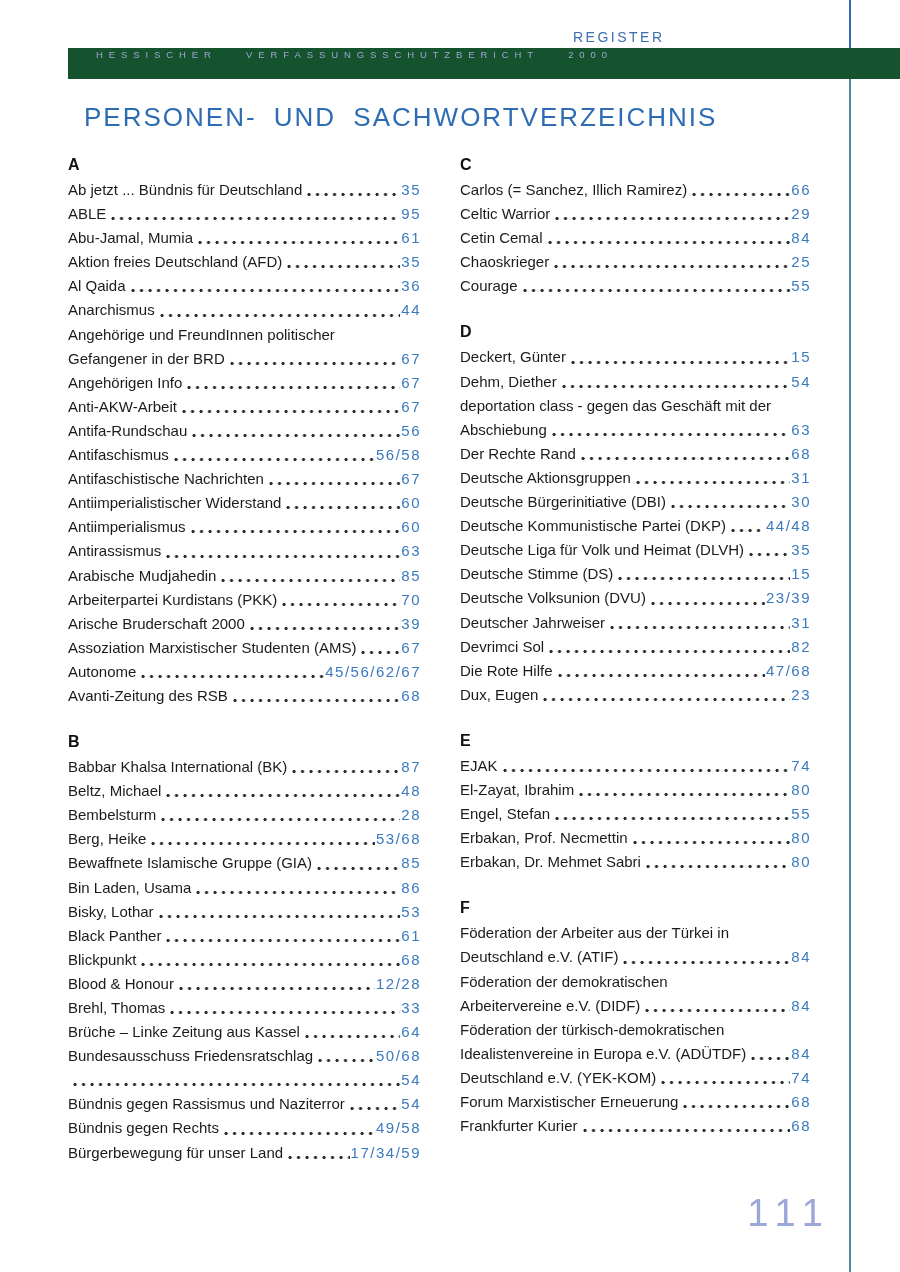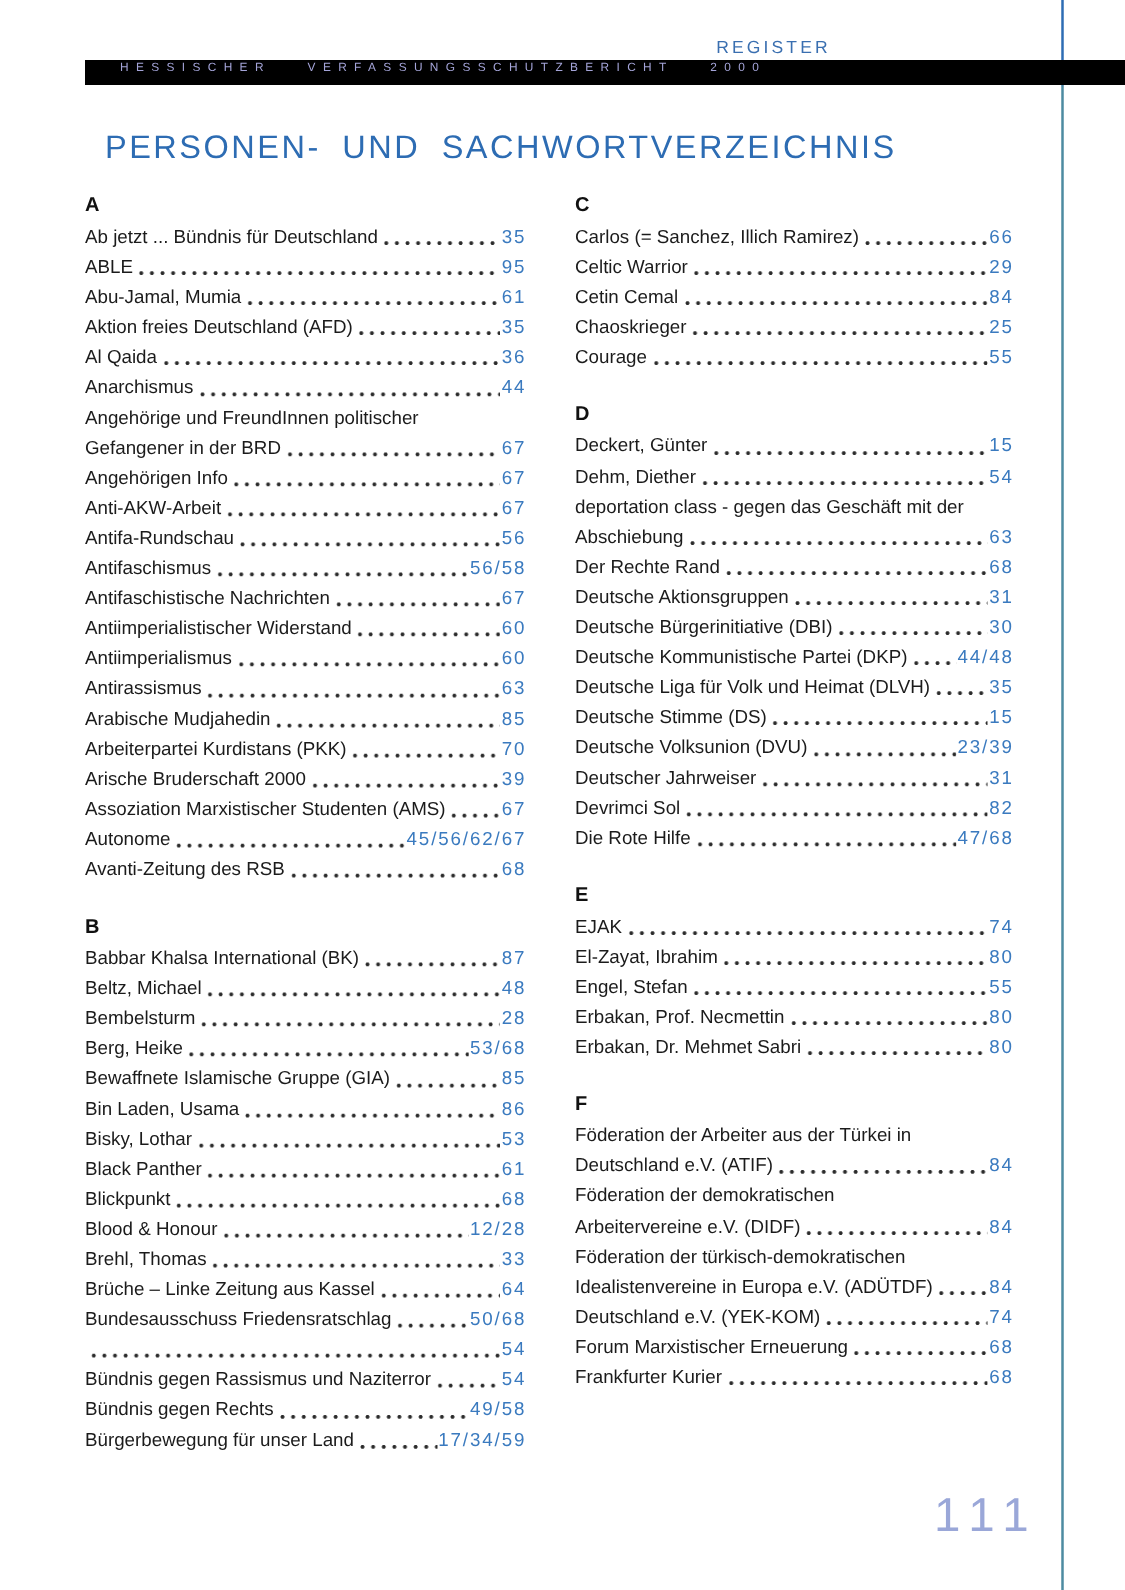--- a/index.html
+++ b/index.html
@@ -32,22 +32,22 @@
     font-weight: normal;
     letter-spacing: 2.5px;
     color: #3a6fb0;
     white-space: nowrap;
   }
   .band {
     position: absolute;
     left: 68px;
     top: 48px;
     width: 832px;
-    height: 20px;
-    background: #000000;
+    height: 31px;
+    background: #14532d;
     overflow: hidden;
   }
   .band-text {
     font-size: 9.5px;
     line-height: 13px;
     letter-spacing: 0.62em;
     word-spacing: 2.2em;
     color: #a4a4d8;
     padding-left: 28px;
     white-space: nowrap;
@@ -423,20 +423,25 @@
         <div class="entry">
           <span class="entry-text">Devrimci Sol</span>
           <span class="leader"></span>
           <span class="entry-pages">82</span>
         </div>
         <div class="entry">
           <span class="entry-text">Die Rote Hilfe</span>
           <span class="leader"></span>
           <span class="entry-pages">47/68</span>
         </div>
+        <div class="entry">
+          <span class="entry-text">Dux, Eugen</span>
+          <span class="leader"></span>
+          <span class="entry-pages">23</span>
+        </div>
       </div>
       <div class="section">
         <div class="section-letter">E</div>
         <div class="entry">
           <span class="entry-text">EJAK</span>
           <span class="leader"></span>
           <span class="entry-pages">74</span>
         </div>
         <div class="entry">
           <span class="entry-text">El-Zayat, Ibrahim</span>

